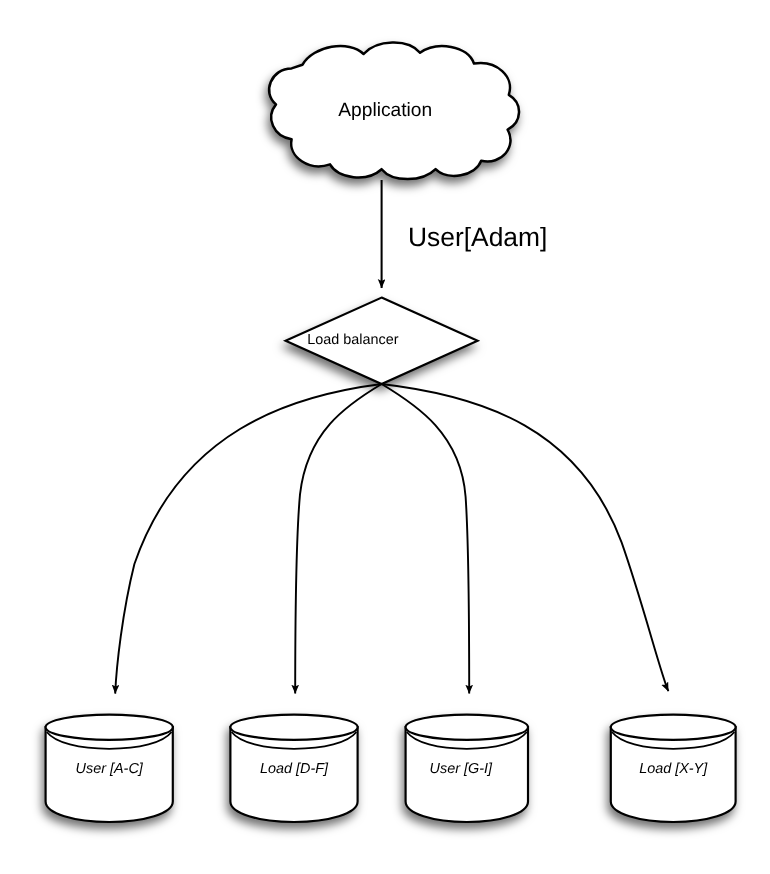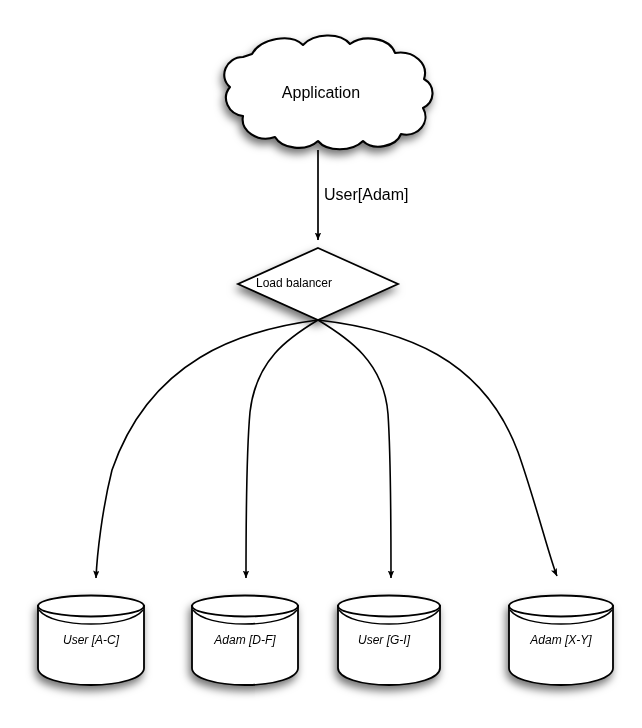--- a/index.html
+++ b/index.html
@@ -40,22 +40,22 @@
     width: 642px;
     top: 85px;
   }
   #lb-label {
     font-size: 12px;
     left: 0;
     width: 588px;
     top: 277px;
   }
   #edge-label {
-    font-size: 16px;
-    left: 324px;
+    font-size: 22px;
+    left: 340px;
     top: 187px;
     text-align: center;
     width: auto;
   }
   .db-label {
     font-size: 12px;
     top: 634px;
     font-style: italic;
   }
   #db-label-0 { left: 38px;  width: 106px; }
@@ -142,19 +142,19 @@
   </svg>
 
   <div class="node-label" id="application-label">Application</div>
 
   <div class="node-label" id="edge-label">User[Adam]</div>
 
   <div class="node-label" id="lb-label">Load balancer</div>
 
   <div class="node-label db-label" id="db-label-0">User [A-C]</div>
 
-  <div class="node-label db-label" id="db-label-1">Adam [D-F]</div>
+  <div class="node-label db-label" id="db-label-1">Load [D-F]</div>
 
   <div class="node-label db-label" id="db-label-2">User [G-I]</div>
 
-  <div class="node-label db-label" id="db-label-3">Adam [X-Y]</div>
+  <div class="node-label db-label" id="db-label-3">Load [X-Y]</div>
 
 </div>
 
 </body></html>

